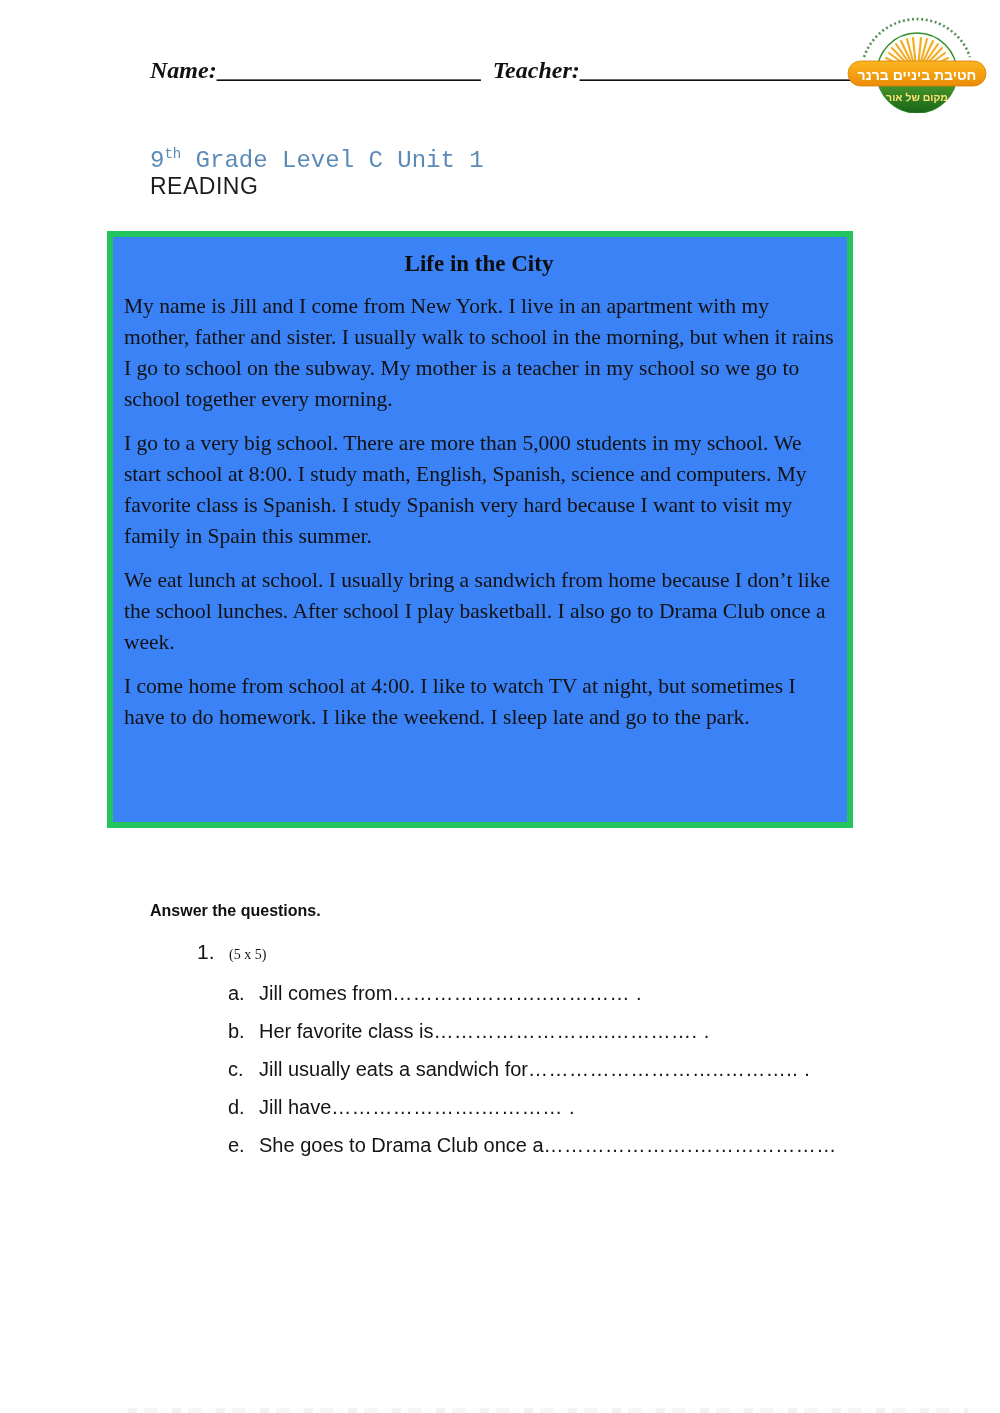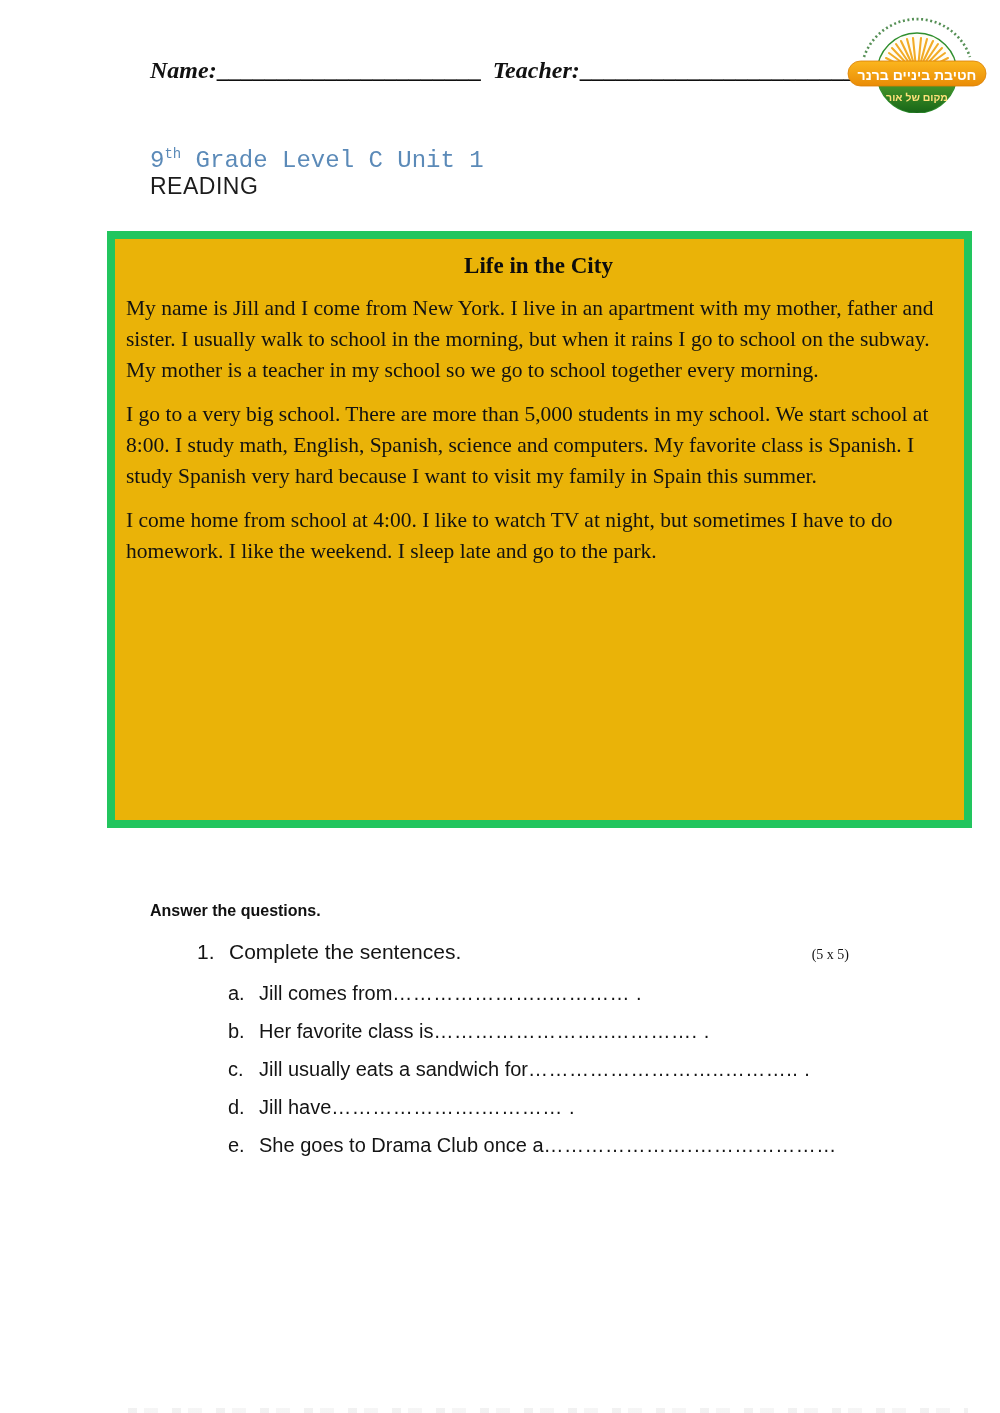--- a/index.html
+++ b/index.html
@@ -62,24 +62,24 @@
     line-height: 28px;
     color: #1c1c1c;
     letter-spacing: 0.5px;
   }
 
   
   .reading-box {
     position: absolute;
     left: 107px;
     top: 231px;
-    width: 865px;
+    width: 746px;
     height: 597px;
-    border: 8px solid #22c55e;
-    background: #eab308;
+    border: 6px solid #22c55e;
+    background: #3b82f6;
     padding: 10px 13px 0 11px;
   }
   .box-title {
     text-align: center;
     font-weight: bold;
     font-size: 23px;
     margin: 4px 0 14px 0;
     color: #0d0d0d;
   }
   .passage-paragraph {
@@ -206,28 +206,28 @@
 
   <div class="grade-title" style="color:#5b8ab8;font-family:Liberation Mono, monospace;">
     <span>9</span><sup>th</sup><span> Grade Level C Unit 1</span>
   </div>
   <div class="reading-label">READING</div>
 
   <div class="reading-box">
     <div class="box-title">Life in the City</div>
     <p class="passage-paragraph">My name is Jill and I come from New York. I live in an apartment with my mother, father and sister. I usually walk to school in the morning, but when it rains I go to school on the subway. My mother is a teacher in my school so we go to school together every morning.</p>
     <p class="passage-paragraph">I go to a very big school. There are more than 5,000 students in my school. We start school at 8:00. I study math, English, Spanish, science and computers. My favorite class is Spanish. I study Spanish very hard because I want to visit my family in Spain this summer.</p>
+    <p class="passage-paragraph">We eat lunch at school. I usually bring a sandwich from home because I don’t like the school lunches. After school I play basketball. I also go to Drama Club once a week.</p>
     <p class="passage-paragraph">I come home from school at 4:00. I like to watch TV at night, but sometimes I have to do homework. I like the weekend. I sleep late and go to the park.</p>
   </div>
 
   <div class="answer-heading">Answer the questions.</div>
 
   <div class="q1-row">
     <span class="q1-number">1.</span>
-    <span class="q1-text">Complete the sentences.</span>
     <span class="q1-points">(5 x 5)</span>
   </div>
 
   <div class="items">
     <div class="item-row">
       <span class="item-label">a.</span>
       <span class="item-text">Jill comes from </span>
       <span class="answer-blank">…………………..………… .</span>
     </div>
     <div class="item-row">

